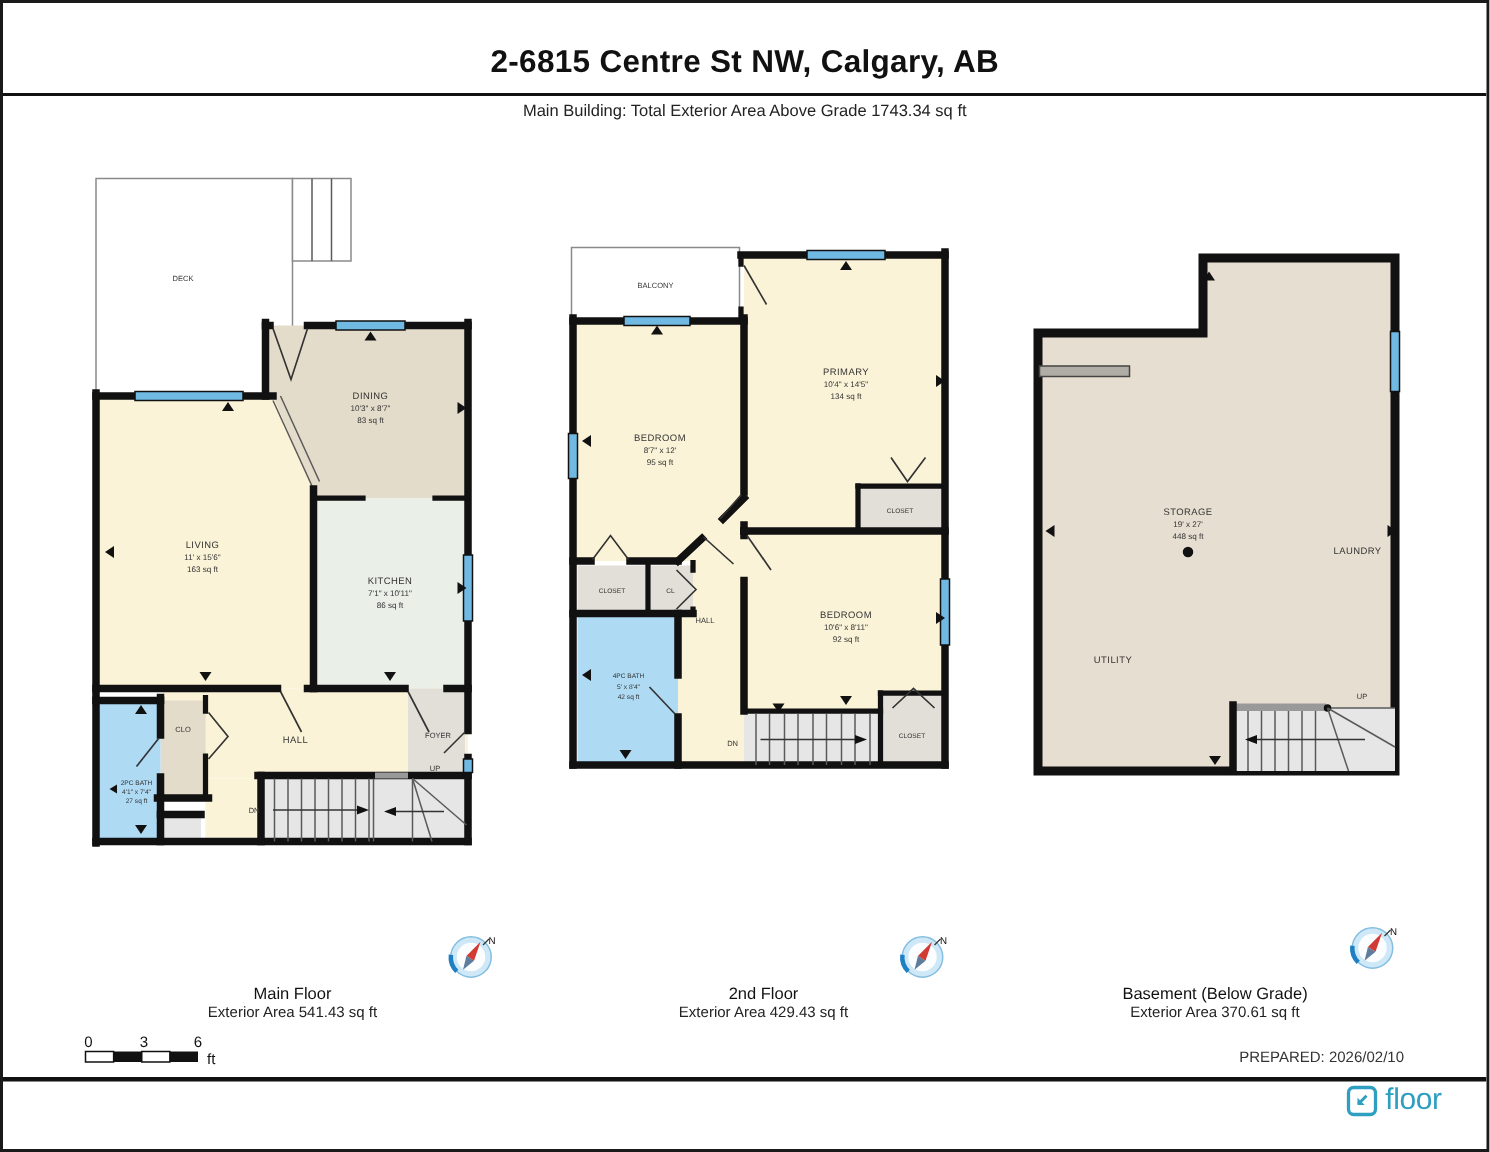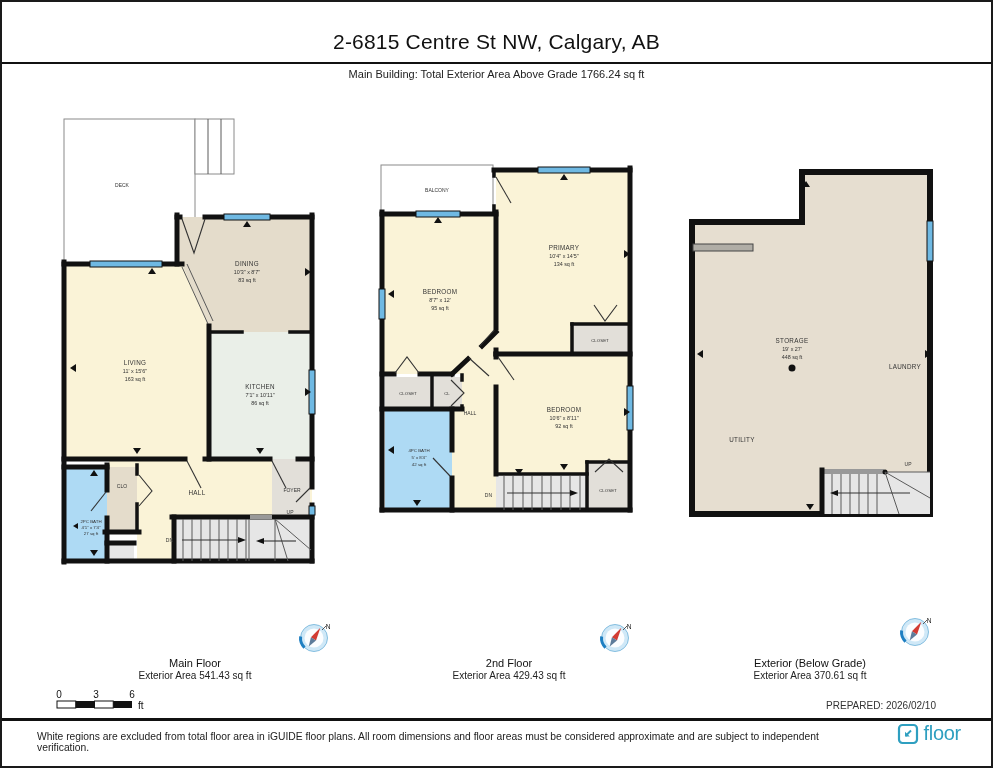--- a/index.html
+++ b/index.html
@@ -1,19 +1,19 @@
 <!DOCTYPE html>
 <html><head>
 <meta charset="utf-8">
 <style>
   html,body{margin:0;padding:0;background:#d8d8d8;}
   .page{position:relative;width:993px;height:768px;background:#ffffff;border:2px solid #1a1a1a;
         box-sizing:border-box;font-family:"Liberation Sans",sans-serif;overflow:hidden;}
   .abs{position:absolute;}
-  .title{top:28px;left:0;width:100%;text-align:center;font-size:21px;font-weight:400;color:#111;letter-spacing:.2px;}
+  .title{top:28px;left:0;width:100%;text-align:center;font-size:21px;font-weight:700;color:#111;letter-spacing:.2px;}
   .rule{left:0;width:100%;height:2px;background:#111;}
   .subtitle{top:66px;left:0;width:100%;text-align:center;font-size:11px;color:#222;}
   .cap{font-size:11px;font-weight:400;color:#111;white-space:nowrap;transform:translateX(-50%);}
   .caparea{font-size:10px;color:#222;white-space:nowrap;transform:translateX(-50%);}
   .prepared{font-size:10px;color:#333;}
   .disclaimer{font-size:10.3px;color:#222;}
   .brand{display:flex;align-items:center;gap:5px;color:#2E9FC0;}
   .brandtext{font-size:20px;font-weight:400;letter-spacing:-.3px;}
   svg text{font-family:"Liberation Sans",sans-serif;}
   .rname{font-size:6.3px;fill:#333;text-anchor:middle;letter-spacing:.3px;}
@@ -29,21 +29,21 @@
   .mk{fill:#111;}
   .scaletxt{font-size:10px;fill:#111;text-anchor:middle;}
 </style>
 </head>
 <body>
 
 <div class="page">
 
   <div class="abs title">2-6815 Centre St NW, Calgary, AB</div>
   <div class="abs rule" style="top:60px;"></div>
-  <div class="abs subtitle">Main Building: Total Exterior Area Above Grade 1766.24 sq ft</div>
+  <div class="abs subtitle">Main Building: Total Exterior Area Above Grade 1743.34 sq ft</div>
 
   <svg class="abs" style="left:55px;top:105px;" width="265" height="465" viewBox="55 105 265 465">
 
     <g>
       <rect class="outline" x="62" y="117" width="131" height="145"></rect>
       <rect class="outline" x="193" y="117" width="39" height="55"></rect>
       <line class="thin" x1="206" y1="117" x2="206" y2="172"></line>
       <line class="thin" x1="219" y1="117" x2="219" y2="172"></line>
     </g>
 
@@ -309,38 +309,37 @@
       <polygon points="0,10 -3,1 3,1" fill="#5E7C9B"></polygon>
     </g>
     <line x1="8" y1="-8" x2="12" y2="-12" stroke="#333" stroke-width="0.8"></line>
     <text x="14" y="-9" style="font-size:6.5px;fill:#111;text-anchor:middle;">N</text>
   </svg>
 
   <div class="abs cap" style="left:193px;top:655px;">Main Floor</div>
   <div class="abs caparea" style="left:193px;top:668px;">Exterior Area 541.43 sq ft</div>
   <div class="abs cap" style="left:507px;top:655px;">2nd Floor</div>
   <div class="abs caparea" style="left:507px;top:668px;">Exterior Area 429.43 sq ft</div>
-  <div class="abs cap" style="left:808px;top:655px;">Exterior (Below Grade)</div>
+  <div class="abs cap" style="left:808px;top:655px;">Basement (Below Grade)</div>
   <div class="abs caparea" style="left:808px;top:668px;">Exterior Area 370.61 sq ft</div>
 
   <svg class="abs" style="left:45px;top:684px;" width="110" height="30" viewBox="45 684 110 30">
     <text class="scaletxt" x="57" y="696">0</text>
     <text class="scaletxt" x="94" y="696">3</text>
     <text class="scaletxt" x="130" y="696">6</text>
     <rect x="55" y="699" width="18.75" height="7" fill="#fff" stroke="#111" stroke-width="1"></rect>
     <rect x="73.75" y="699" width="18.75" height="7" fill="#111"></rect>
     <rect x="92.5" y="699" width="18.75" height="7" fill="#fff" stroke="#111" stroke-width="1"></rect>
     <rect x="111.25" y="699" width="18.75" height="7" fill="#111"></rect>
     <text x="136" y="707" style="font-size:10px;fill:#111;">ft</text>
   </svg>
 
   <div class="abs prepared" style="right:55px;top:698px;">PREPARED: 2026/02/10</div>
 
   <div class="abs rule" style="top:716px;height:2.5px;"></div>
-  <div class="abs disclaimer" style="left:35px;top:729px;width:810px;">White regions are excluded from total floor area in iGUIDE floor plans. All room dimensions and floor areas must be considered approximate and are subject to independent verification.</div>
   <div class="abs brand" style="right:30px;top:720px;">
     <svg width="22" height="22" viewBox="0 0 22 22">
       <rect x="2" y="2" width="18" height="18" rx="3.5" fill="none" stroke="#2E9FC0" stroke-width="2.2"></rect>
       <line x1="14" y1="7.5" x2="8.5" y2="13" stroke="#2E9FC0" stroke-width="2"></line>
       <polygon points="8,8.8 8,13.6 12.8,13.6" fill="#2E9FC0" transform="rotate(0)"></polygon>
     </svg>
     <span class="brandtext">floor</span>
   </div>
 
 </div>

